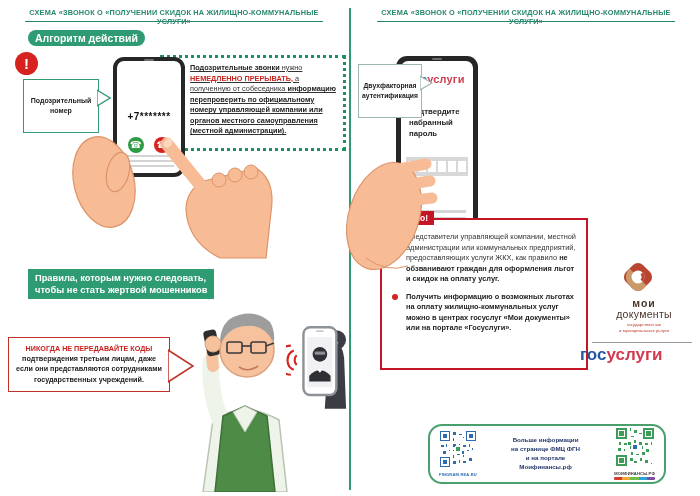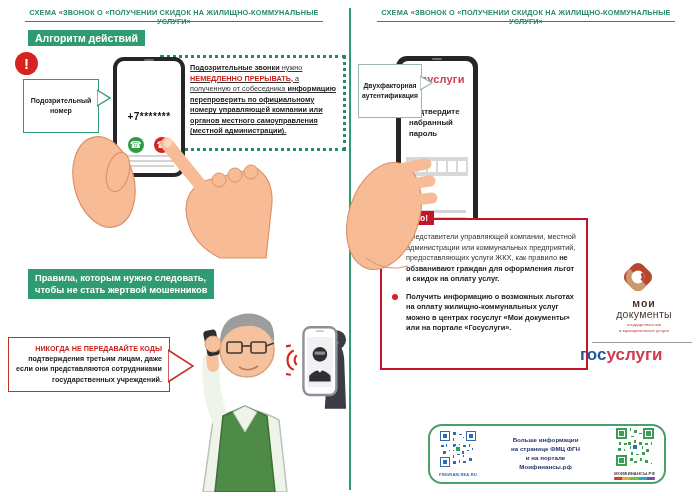--- a/index.html
+++ b/index.html
@@ -7,36 +7,36 @@
           font-family:"Liberation Sans",sans-serif;color:#333;}
   .divider{position:absolute;left:349px;top:8px;width:2px;height:482px;background:#2f9b72;}
   .page{position:absolute;top:0;height:496px;width:348px;}
   .page.left{left:0;}
   .page.right{left:352px;}
   .page-title{position:absolute;top:8px;left:12px;right:12px;text-align:center;
               font-size:7.3px;font-weight:bold;color:#27886e;letter-spacing:.2px;}
   .title-rule{position:absolute;top:21px;left:25px;right:25px;height:1px;background:#27886e;}
 
   .green-tag{position:absolute;background:#2f9b72;color:#fff;font-weight:bold;z-index:4;}
-  .tag-algorithm{left:28px;top:30px;font-size:10.5px;padding:2px 7px;}
+  .tag-algorithm{left:28px;top:30px;font-size:10.5px;padding:2px 7px;border-radius:8px;}
   .tag-rules{left:28px;top:269px;font-size:9.3px;padding:3px 7px;line-height:1.3;white-space:pre-line;}
 
   .warn-icon{position:absolute;left:15px;top:52px;width:23px;height:23px;border-radius:50%;
              background:#d6231f;color:#fff;font-weight:bold;font-size:15px;line-height:23px;
              text-align:center;z-index:4;}
 
   .callout{position:absolute;background:#fff;border:1.5px solid #2f9b72;color:#222;
            font-weight:bold;text-align:center;z-index:5;}
   .callout .ptr{position:absolute;}
   .co-suspicious{left:23px;top:79px;width:70px;padding:5px 2px;font-size:7px;
                  white-space:pre-line;line-height:1.5;}
   .co-2fa{left:6px;top:64px;width:56px;padding:5px 3px;font-size:6.8px;border:1px solid #9cb8ac;
           white-space:pre-line;line-height:1.55;}
   .co-red{left:8px;top:337px;width:146px;padding:6px 7px;border:1.5px solid #c23128;
-          font-size:7.2px;font-weight:normal;text-align:right;line-height:1.42;}
+          font-size:7.2px;font-weight:normal;text-align:center;line-height:1.42;}
   .co-red .red-b{color:#c9231d;font-weight:bold;}
   .co-red .b{color:#222;font-weight:bold;}
 
   .dotted-box{position:absolute;border:3px dotted #1d8f63;z-index:1;box-sizing:border-box;text-decoration:underline;}
   .advice-box{left:160px;top:55px;width:186px;height:96px;padding:5px 6px 4px 27px;
               font-size:7.3px;line-height:1.45;color:#333;}
   .use2fa-box{left:148px;top:76px;width:196px;height:91px;padding:8px 10px;
               font-size:7.4px;line-height:1.45;color:#333;}
   .b{font-weight:bold;color:#222;}
   .red-b{font-weight:bold;color:#c9231d;}

